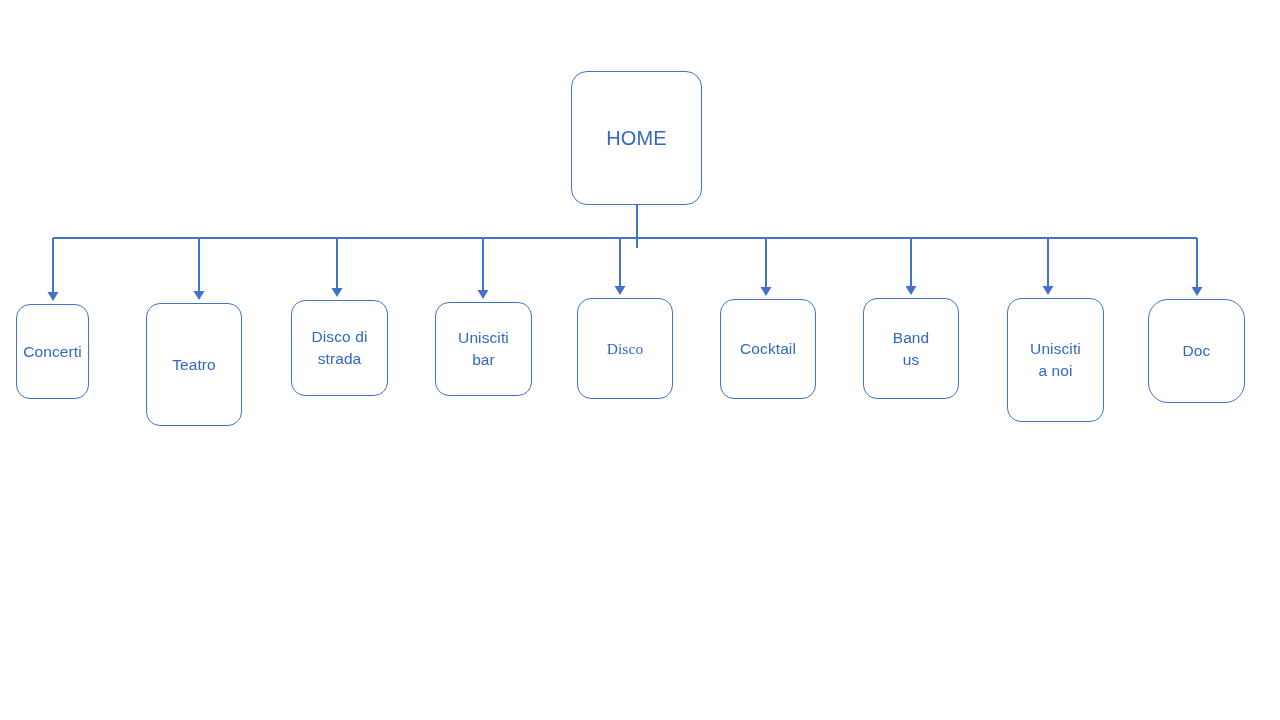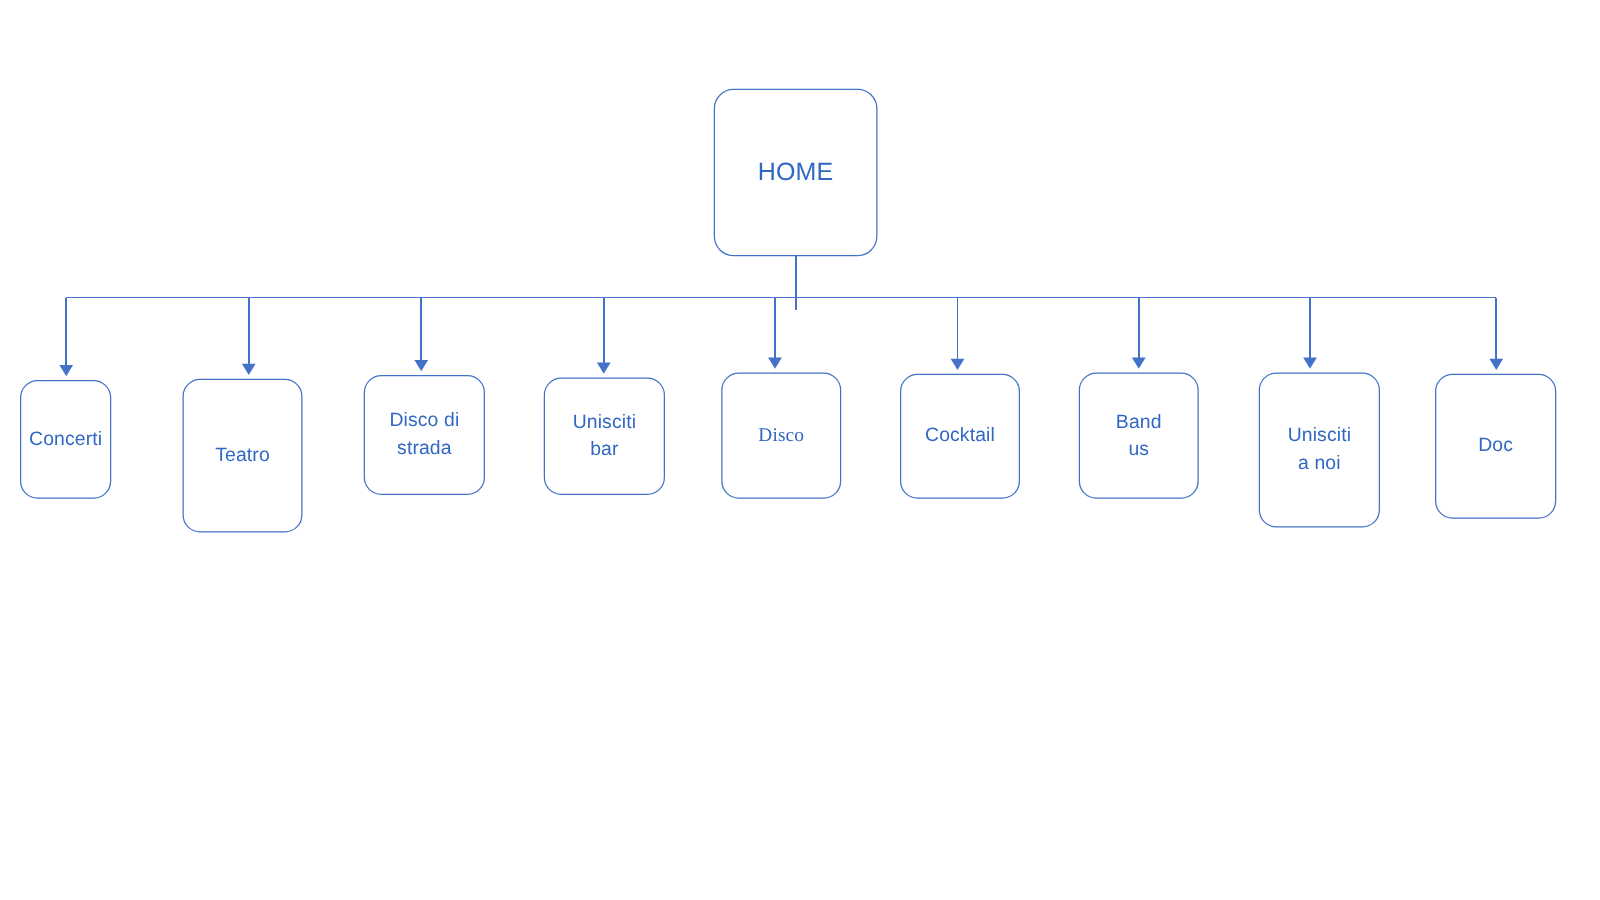--- a/index.html
+++ b/index.html
@@ -104,17 +104,17 @@
         <span class="node-label">Cocktail</span>
       </div>
       <div class="node" style="left: 863px; top: 298px; width: 96px; height: 101px;">
         <span class="node-label">Band
 us</span>
       </div>
       <div class="node" style="left: 1007px; top: 298px; width: 97px; height: 124px;">
         <span class="node-label">Unisciti
 a noi</span>
       </div>
-      <div class="node" style="left: 1148px; top: 299px; width: 97px; height: 116px;">
+      <div class="node" style="left: 1148px; top: 299px; width: 97px; height: 104px; border-radius: 20px;">
         <span class="node-label">Doc</span>
       </div>
     </div>
 </div>
 
 </body></html>

